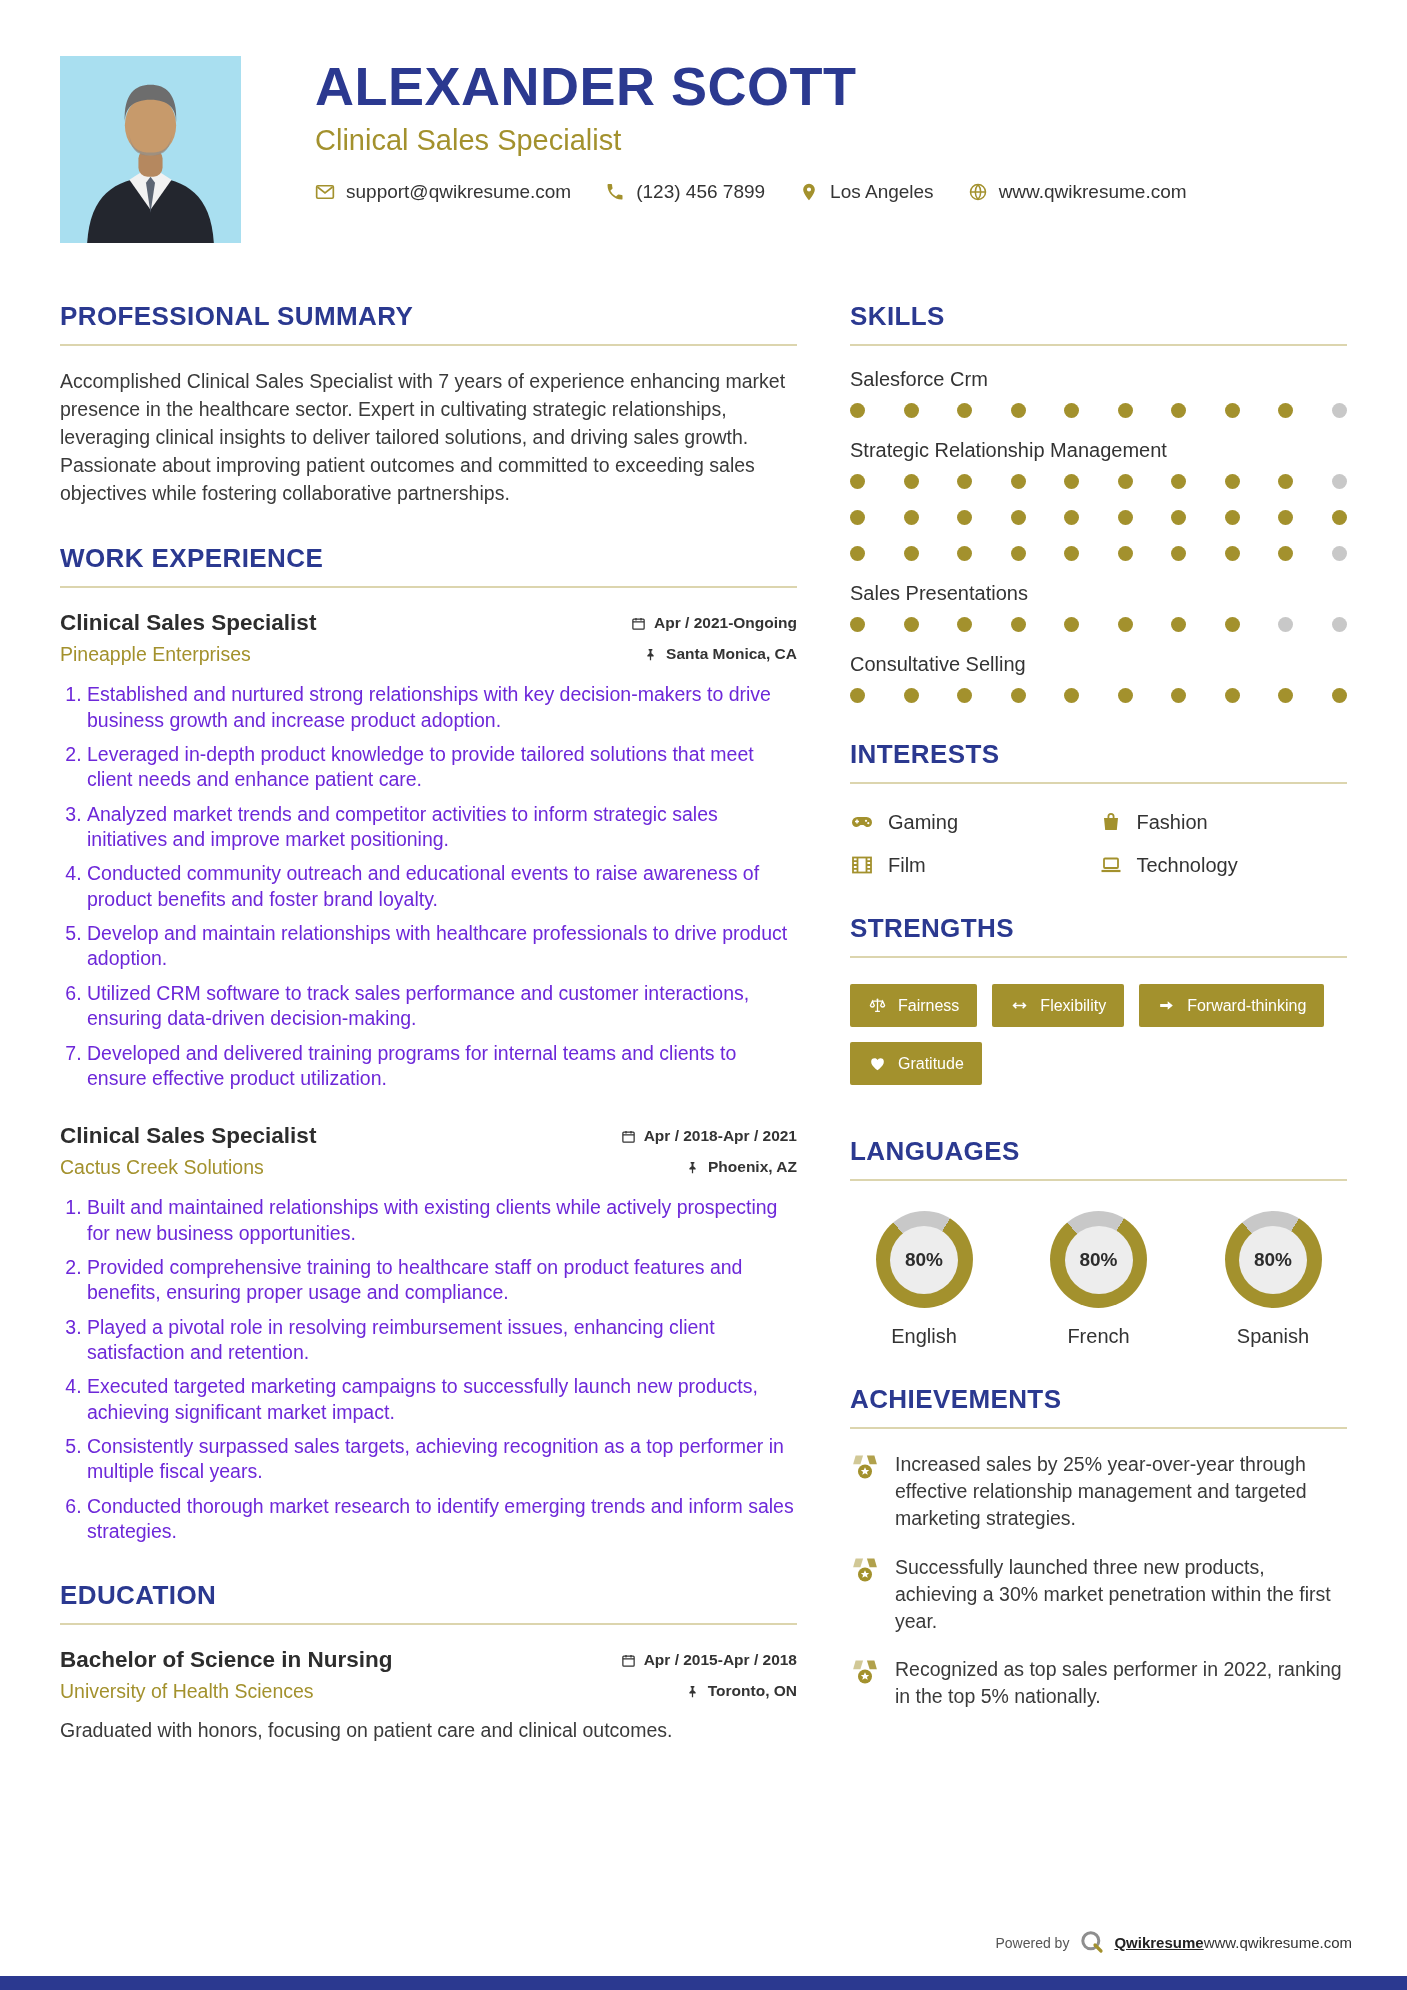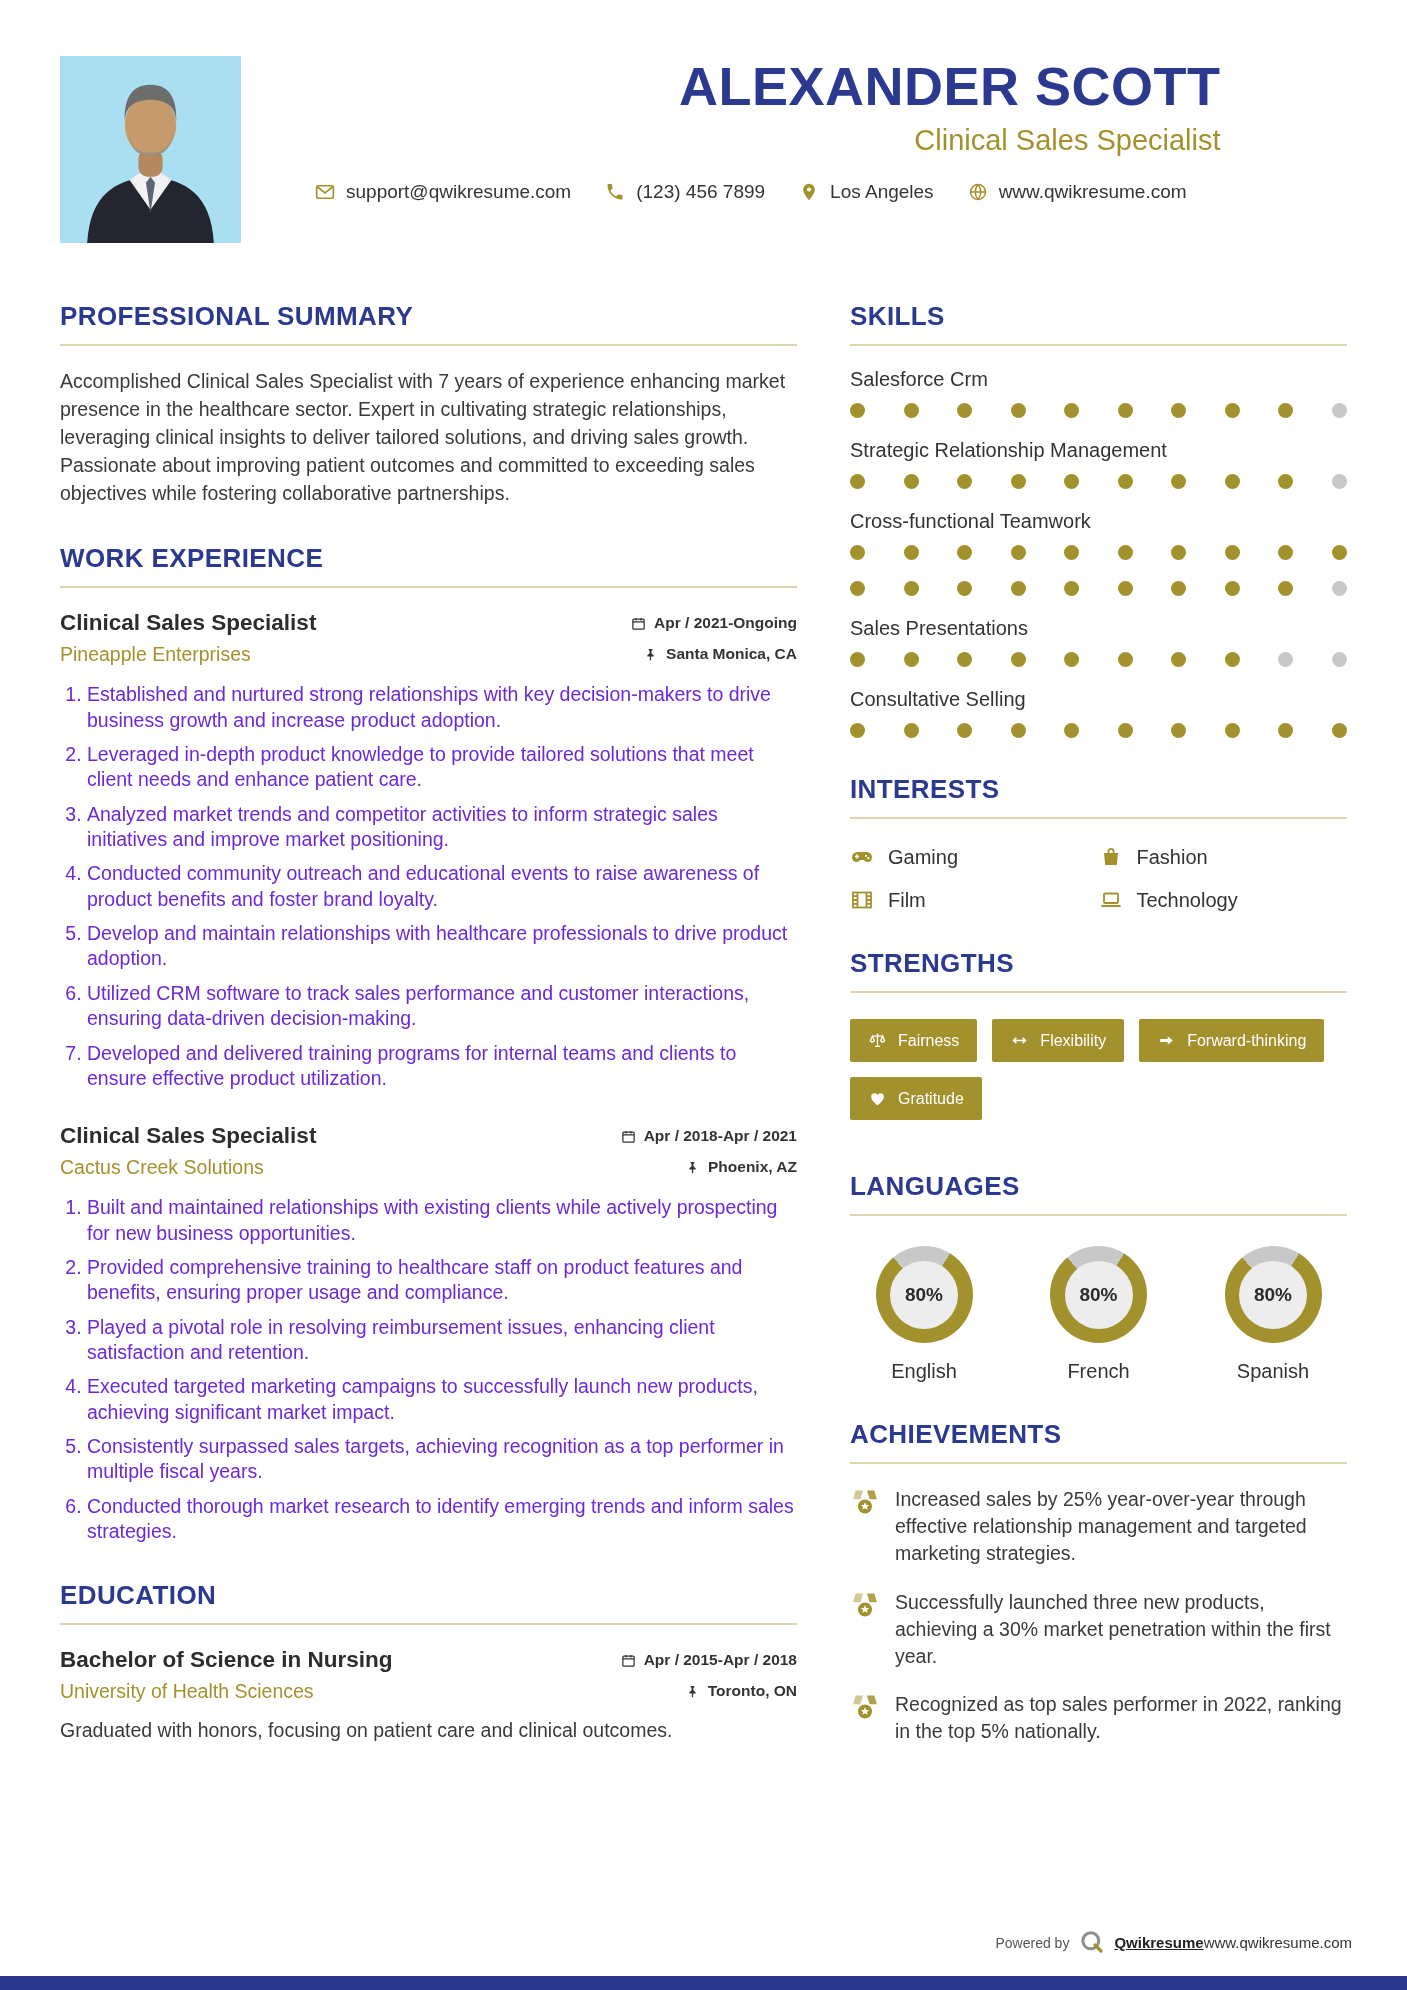--- a/index.html
+++ b/index.html
@@ -7,21 +7,21 @@
     --gold:#a3912d;
     --line:#dcd5ae;
     --dot-off:#c8c8c8;
   }
   *{margin:0;padding:0;box-sizing:border-box;}
   html,body{background:#e9e9e9;}
   body{font-family:"Liberation Sans",sans-serif;color:#3a3a3a;}
   .page{width:1407px;height:1990px;background:#ffffff;position:relative;overflow:hidden;margin:0 auto;}
 
   
-  .header{display:flex;align-items:flex-start;padding:56px 60px 0 60px;text-align:right;}
+  .header{display:flex;align-items:flex-start;padding:56px 60px 0 60px;}
   .photo{width:181px;height:187px;flex:none;overflow:hidden;}
   .photo svg{width:100%;height:100%;display:block;}
   .head-right{margin-left:74px;padding-top:2px;}
   .name{font-size:54px;font-weight:700;color:var(--navy);letter-spacing:0.5px;line-height:1.05;}
   .subtitle{font-size:29px;color:var(--gold);margin-top:9px;font-weight:500;}
   .contact{display:flex;align-items:center;margin-top:24px;font-size:19px;color:#343434;flex-wrap:wrap;}
   .citem{display:flex;align-items:center;margin-right:34px;}
   .cicon{width:20px;height:20px;color:var(--gold);display:inline-flex;margin-right:11px;}
   [data-icon] svg{width:100%;height:100%;display:block;}
 
@@ -287,21 +287,20 @@
                 <span class="dot on"></span>
                 <span class="dot on"></span>
                 <span class="dot on"></span>
                 <span class="dot on"></span>
                 <span class="dot on"></span>
                 <span class="dot on"></span>
                 <span class="dot"></span>
               </div>
             </div>
             <div class="skill">
-              <div class="skill-name">Cross-functional Teamwork</div>
               <div class="dots">
                 <span class="dot on"></span>
                 <span class="dot on"></span>
                 <span class="dot on"></span>
                 <span class="dot on"></span>
                 <span class="dot on"></span>
                 <span class="dot on"></span>
                 <span class="dot on"></span>
                 <span class="dot on"></span>
                 <span class="dot on"></span>

